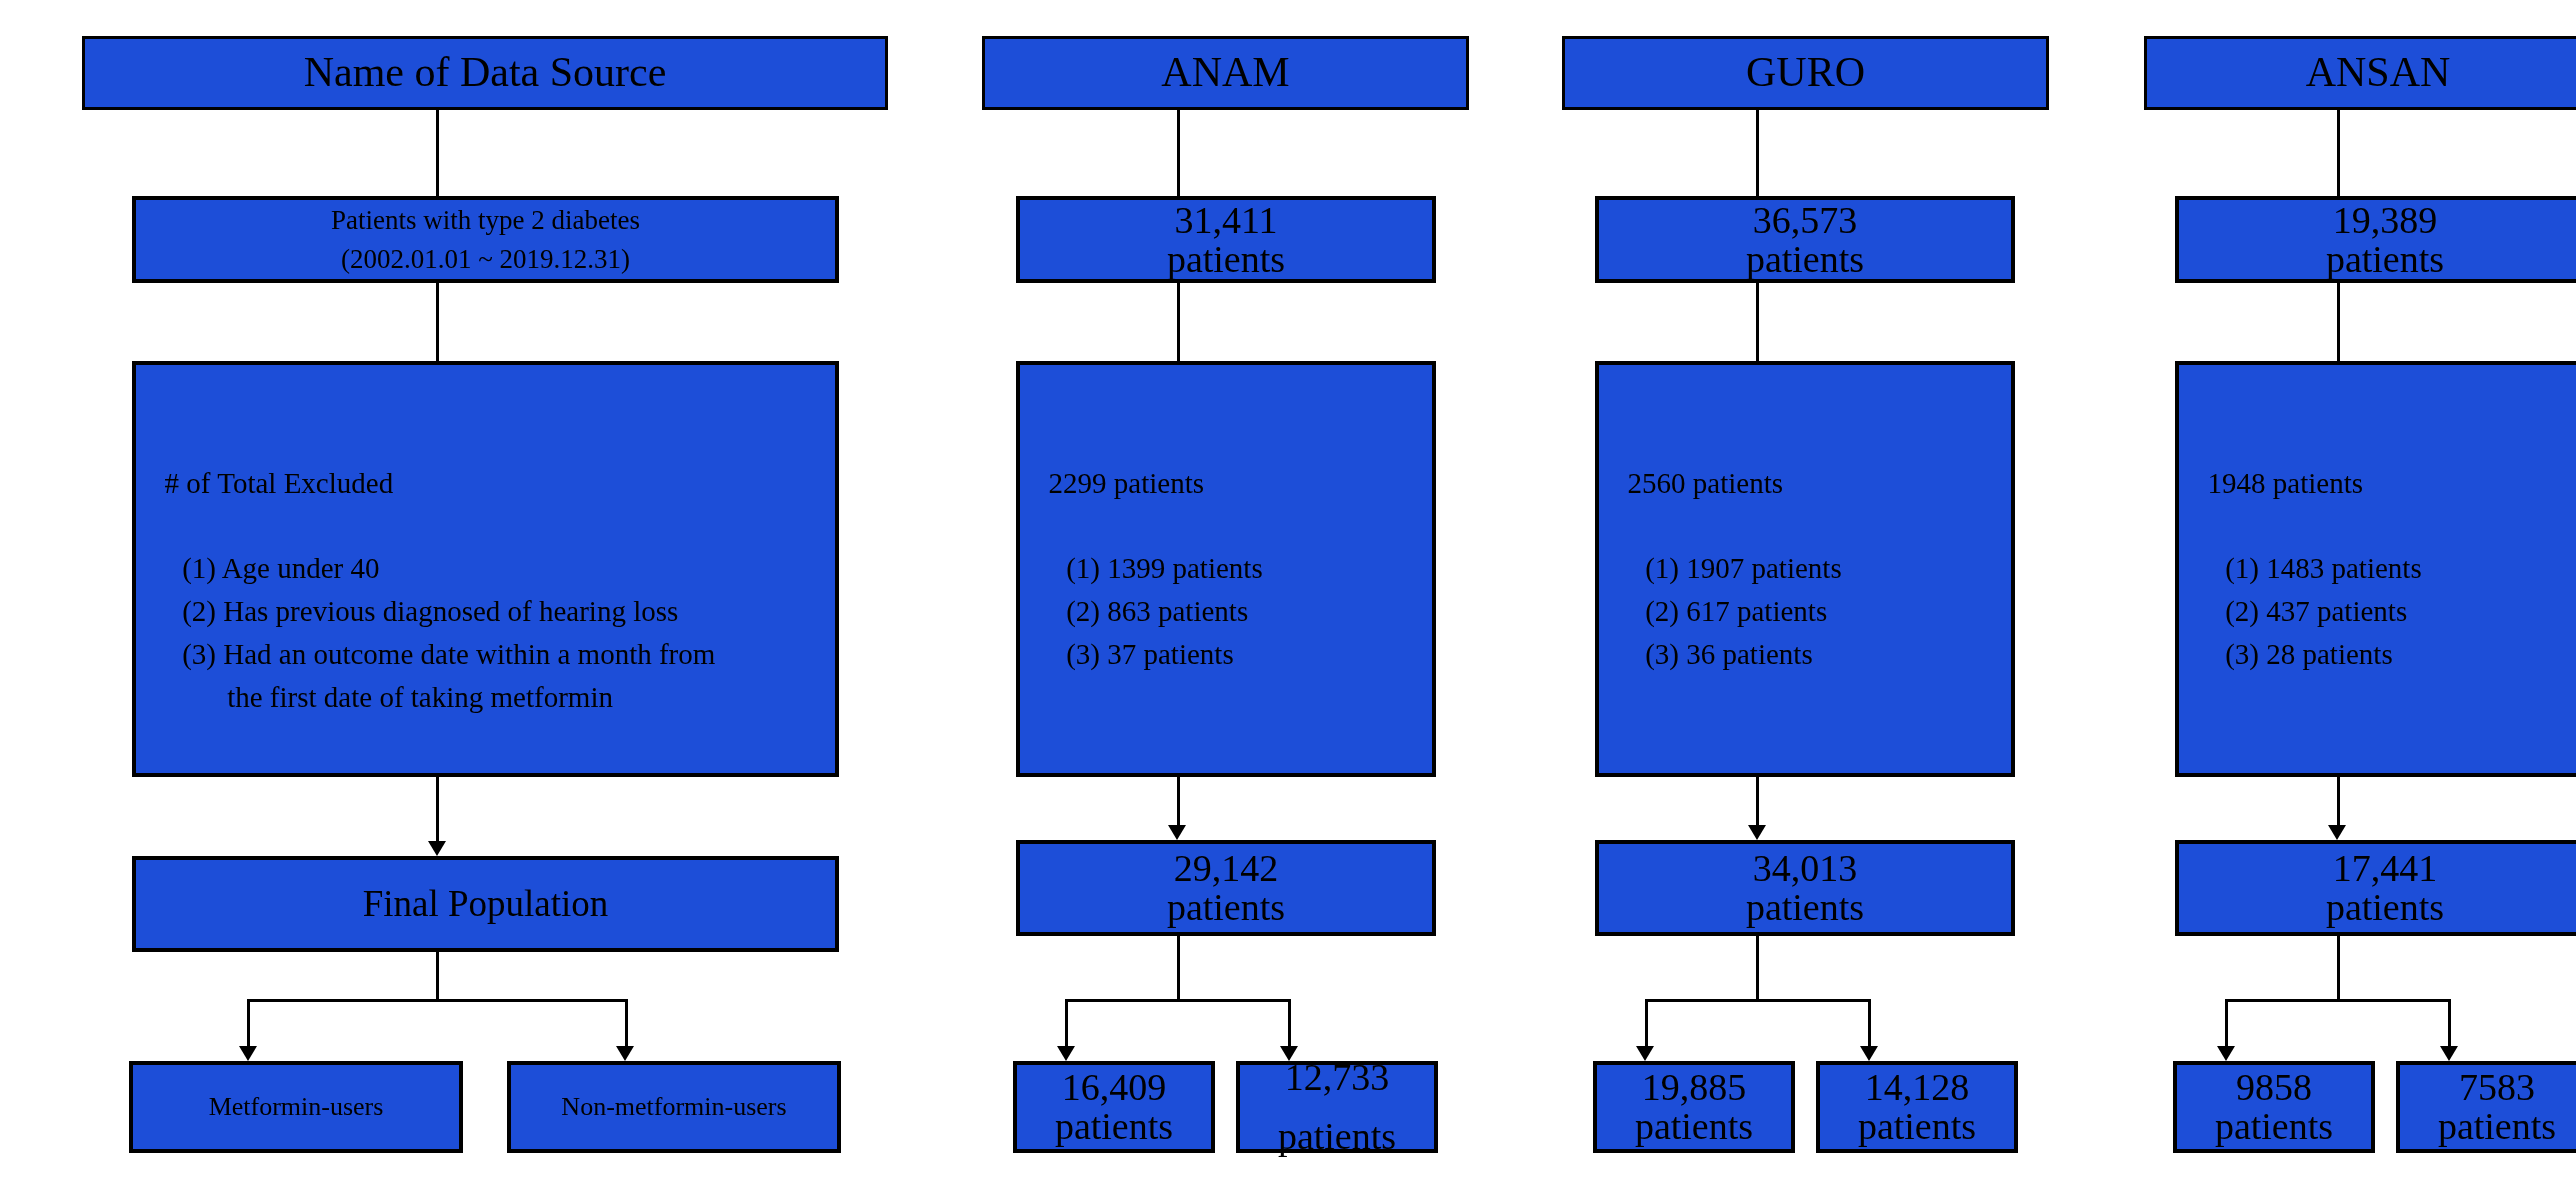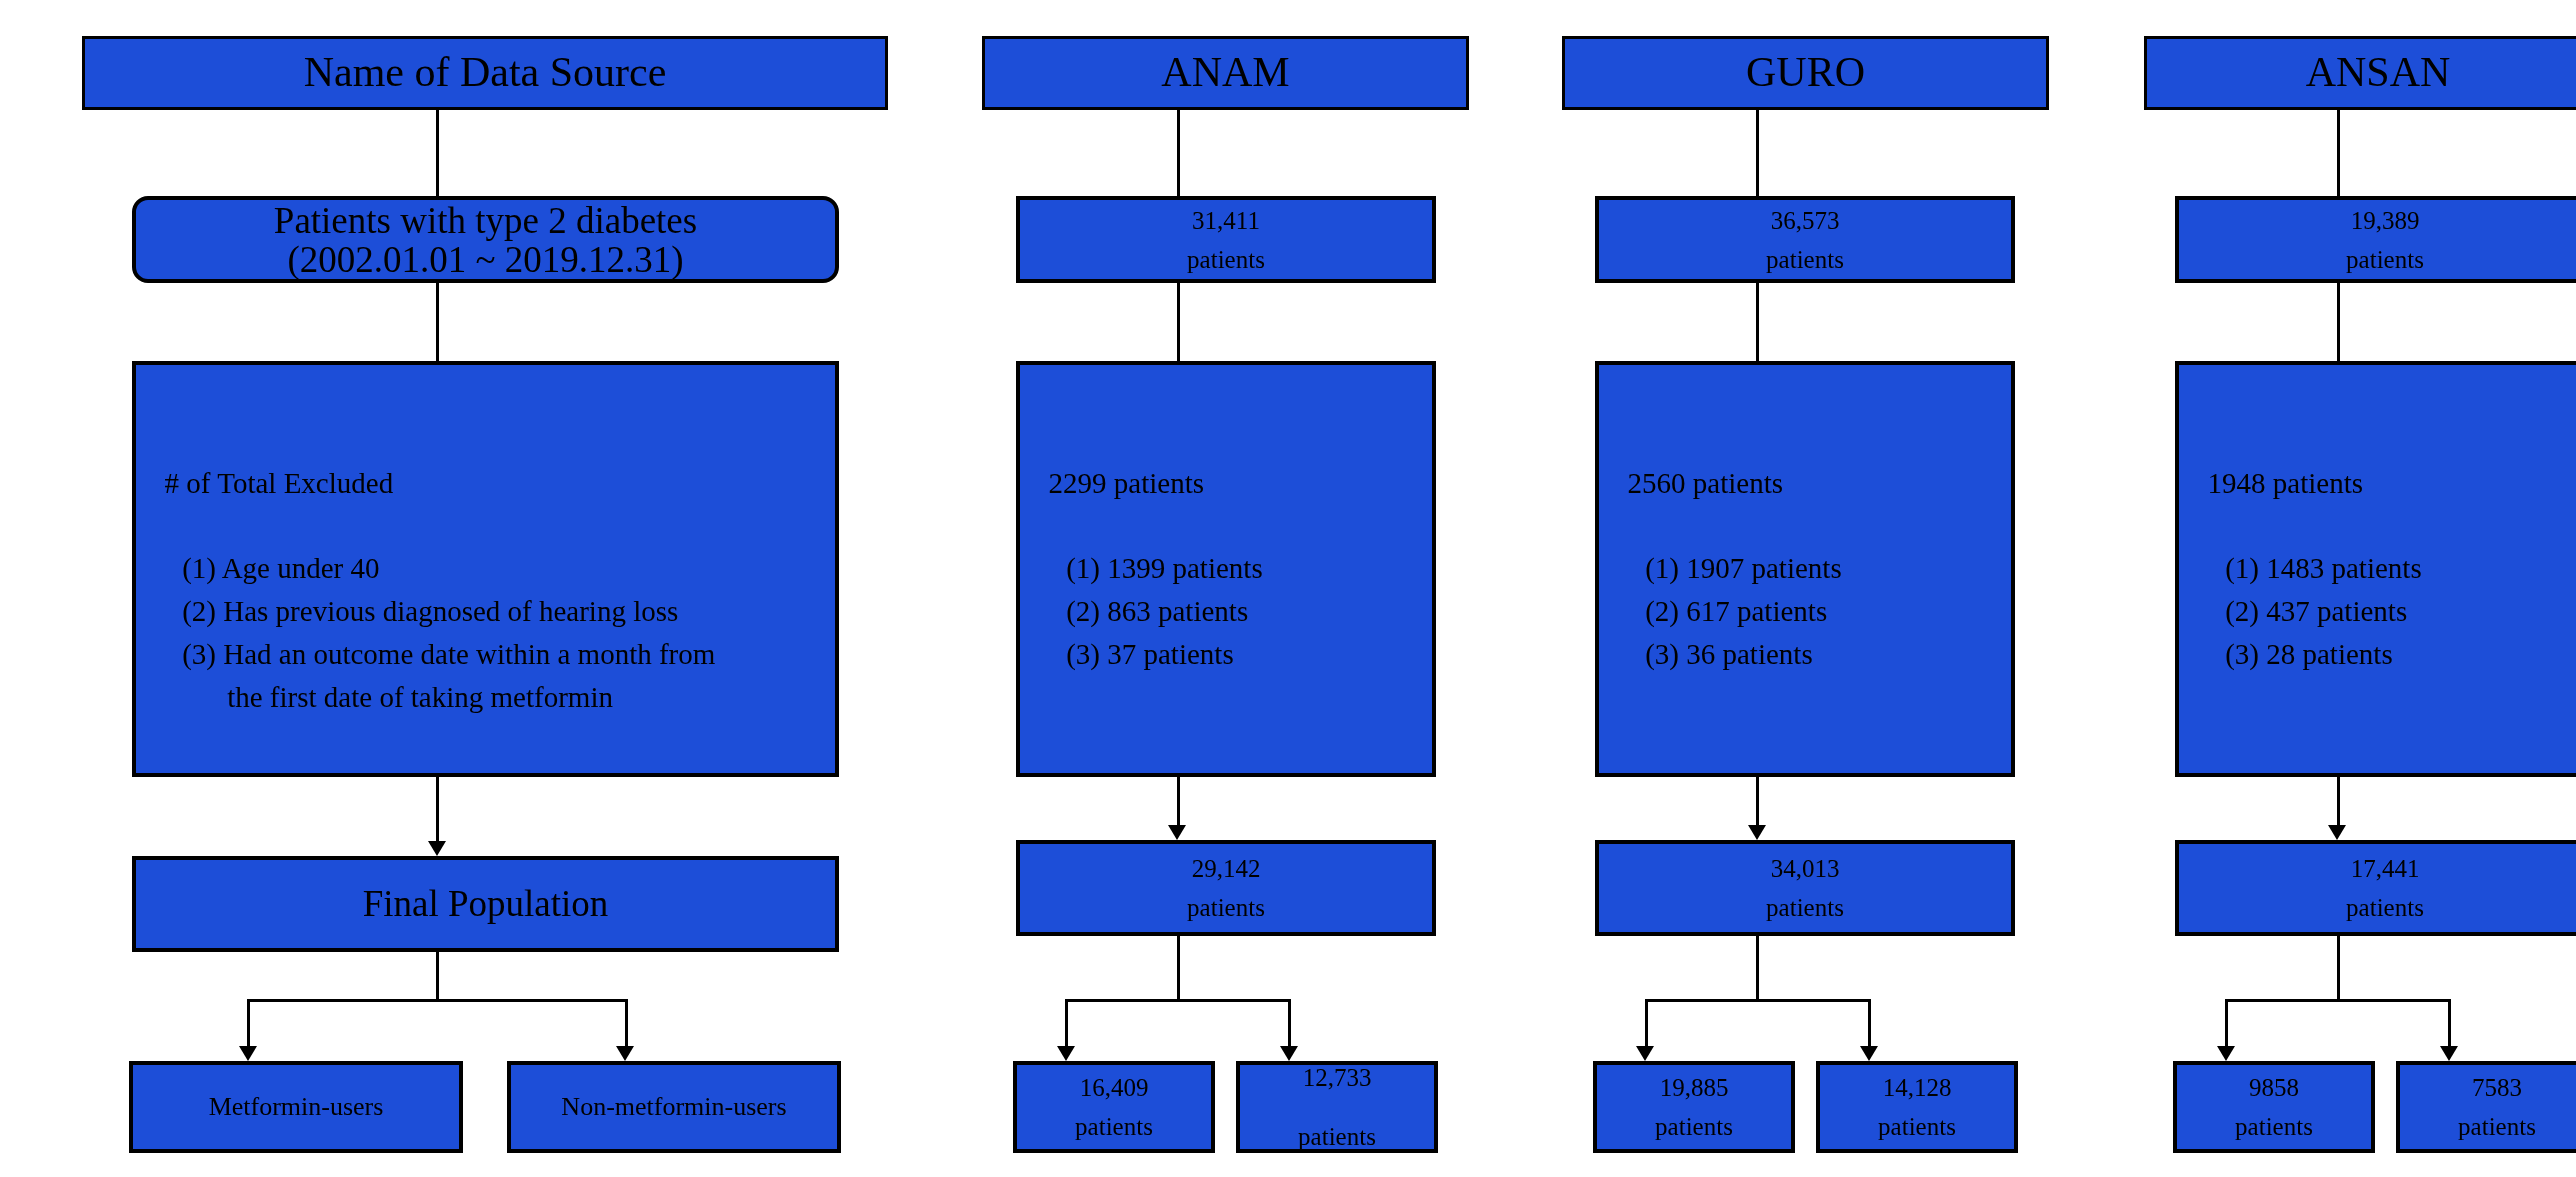--- a/index.html
+++ b/index.html
@@ -3,22 +3,22 @@
 <meta charset="utf-8">
 <style>
   html,body{margin:0;padding:0;background:#ffffff;}
   body{width:2576px;height:1178px;position:relative;overflow:hidden;
        font-family:"Liberation Serif","DejaVu Serif",serif;color:#000;}
   .canvas{position:absolute;left:0;top:0;width:2576px;height:1178px;background:#ffffff;}
   .box{position:absolute;box-sizing:border-box;background:#1d4ed8;border:4.2px solid #000;
        display:flex;flex-direction:column;align-items:center;justify-content:center;
        text-align:center;line-height:1.32;margin-left:48px;}
   .hdr{border-width:3.4px;font-size:42px;}
-  .val{font-size:25px;line-height:39px;}
-  .pop{font-size:37px;line-height:39px;border-radius:16px;}
+  .val{font-size:38px;line-height:39px;}
+  .pop{font-size:27px;line-height:39px;}
   .final{font-size:37px;}
   .grp{font-size:26px;}
   .excl{align-items:flex-start;justify-content:flex-start;text-align:left;
         padding:97px 22px 0 28.6px;font-size:29px;line-height:43px;}
   .excl-title{margin-bottom:42px;}
   .excl-items{margin-left:17.6px;}
   .excl-cont{margin-left:45px;}
   .vl{position:absolute;width:2.5px;background:#000;}
   .hl{position:absolute;height:2.5px;background:#000;}
   .ar{position:absolute;width:0;height:0;border-left:9.2px solid transparent;

